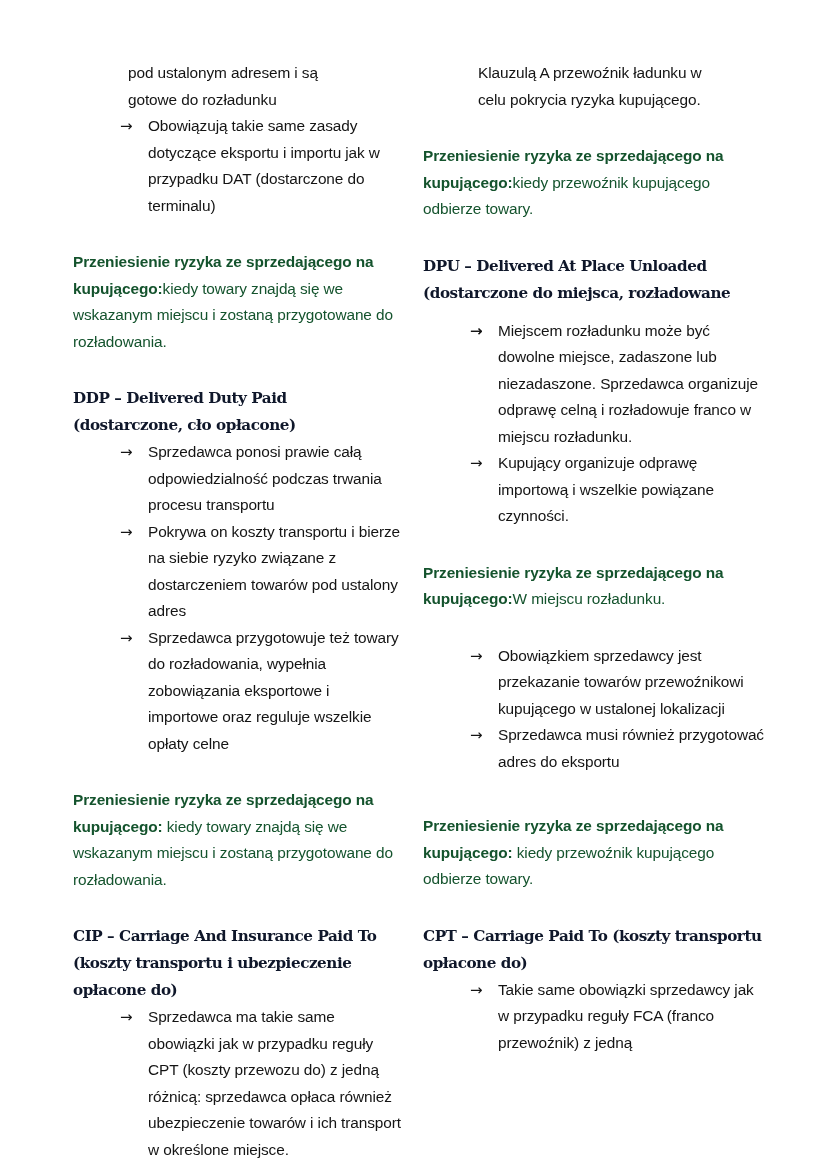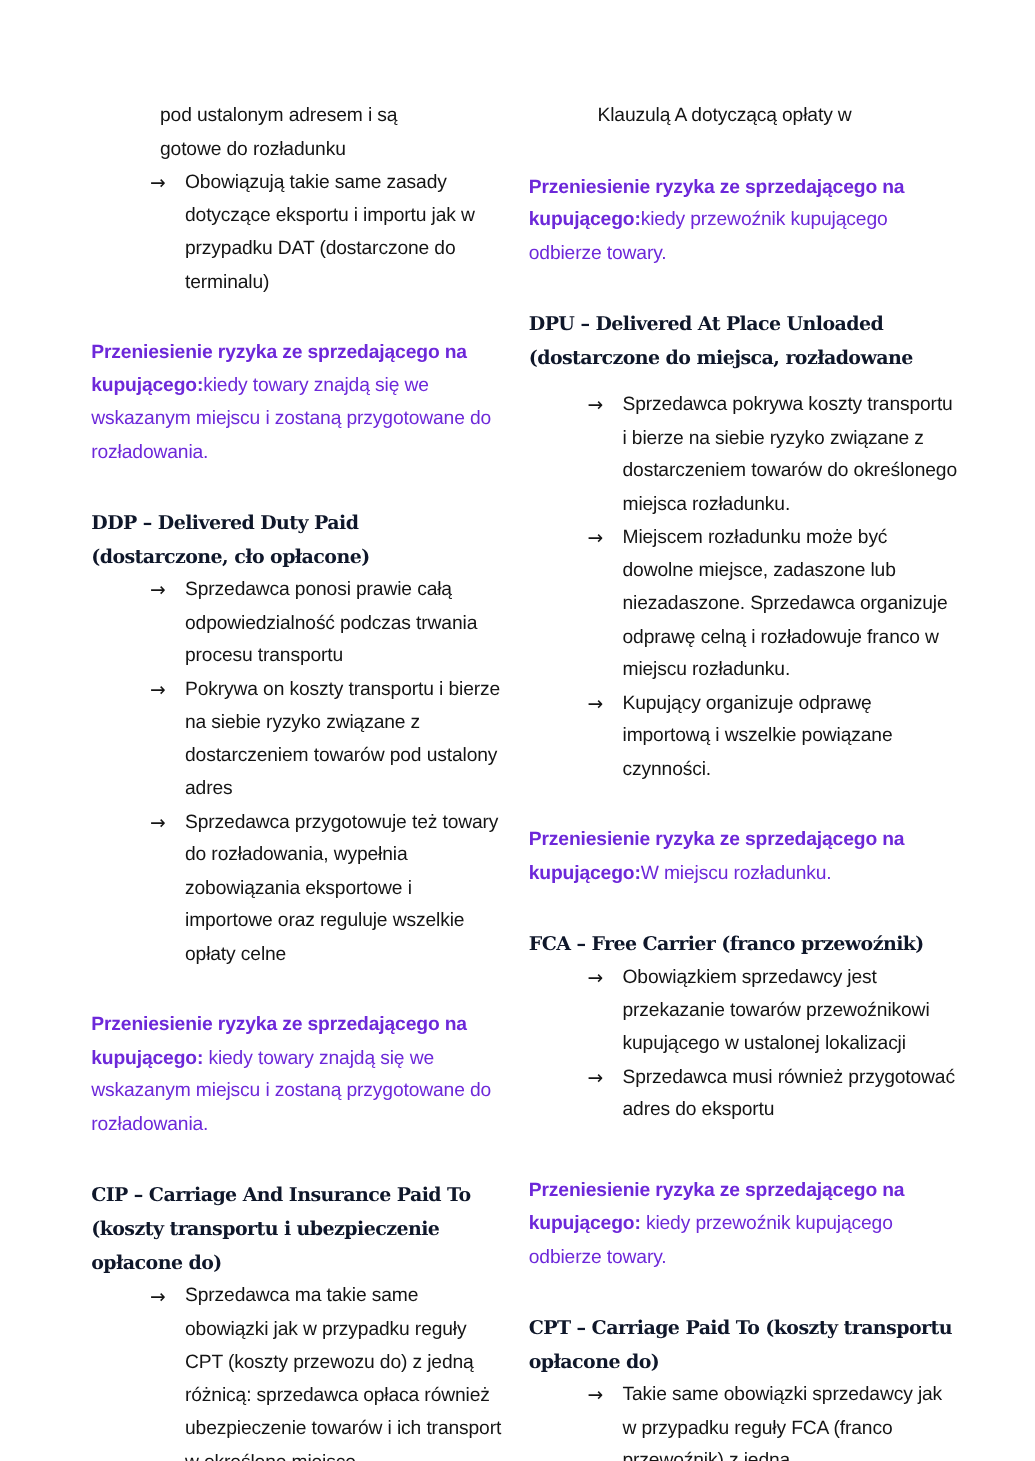--- a/index.html
+++ b/index.html
@@ -15,21 +15,21 @@
     color: #1a1a1a;
     overflow: hidden;
   }
 
   .page {
     position: relative;
     width: 828px;
     height: 1169px;
     background: #ffffff;
     box-sizing: border-box;
-    padding: 80px 44px 40px 44px;
+    padding: 60px 44px 40px 44px;
   }
 
   .columns {
     display: flex;
     gap: 0;
     align-items: flex-start;
   }
 
   .col {
     width: 365px;
@@ -51,21 +51,21 @@
   .cont {
     padding-left: 55px;
     margin: 0;
   }
   .col-right .cont { padding-left: 55px; }
 
   .risk {
     margin: 0;
     font-size: 15.4px;
     line-height: 26.5px;
-    color: #6d28d9;
+    color: #14532d;
     letter-spacing: -0.1px;
   }
   .risk b {
     font-weight: 700;
   }
 
   
   .heading {
     margin: 0;
     font-family: "DejaVu Serif", "Liberation Serif", serif;
@@ -158,54 +158,53 @@
           <span class="arrow">→</span>
           <span>Sprzedawca ma takie same obowiązki jak w przypadku reguły CPT (koszty przewozu do) z jedną różnicą: sprzedawca opłaca również ubezpieczenie towarów i ich transport w określone miejsce.</span>
         </li>
 
       </ul>
 
     </div>
 
     <div class="col col-right">
 
-      <p class="para cont">Klauzulą A dotyczącą opłaty w</p>
+      <p class="para cont">Klauzulą A przewoźnik ładunku w</p>
+      <p class="para cont">celu pokrycia ryzyka kupującego.</p>
 
       <div class="gap-lg"></div>
 
       <p class="risk"><b>Przeniesienie ryzyka ze sprzedającego na kupującego:</b><span>kiedy przewoźnik kupującego odbierze towary.</span></p>
 
       <div class="gap-lg"></div>
 
       <h2 class="heading">DPU – Delivered At Place Unloaded (dostarczone do miejsca, rozładowane</h2>
 
       <div class="gap-sm"></div>
 
       <ul class="bullets">
         <li>
           <span class="arrow">→</span>
-          <span>Sprzedawca pokrywa koszty transportu i bierze na siebie ryzyko związane z dostarczeniem towarów do określonego miejsca rozładunku.</span>
         </li>
         <li>
           <span class="arrow">→</span>
           <span>Miejscem rozładunku może być dowolne miejsce, zadaszone lub niezadaszone. Sprzedawca organizuje odprawę celną i rozładowuje franco w miejscu rozładunku.</span>
         </li>
         <li>
           <span class="arrow">→</span>
           <span>Kupujący organizuje odprawę importową i wszelkie powiązane czynności.</span>
         </li>
       </ul>
 
       <div class="gap-lg"></div>
 
       <p class="risk"><b>Przeniesienie ryzyka ze sprzedającego na kupującego:</b><span>W miejscu rozładunku.</span></p>
 
       <div class="gap-lg"></div>
 
-      <h2 class="heading">FCA – Free Carrier (franco przewoźnik)</h2>
 
       <ul class="bullets">
         <li>
           <span class="arrow">→</span>
           <span>Obowiązkiem sprzedawcy jest przekazanie towarów przewoźnikowi kupującego w ustalonej lokalizacji</span>
         </li>
         <li>
           <span class="arrow">→</span>
           <span>Sprzedawca musi również przygotować adres do eksportu</span>
         </li>

